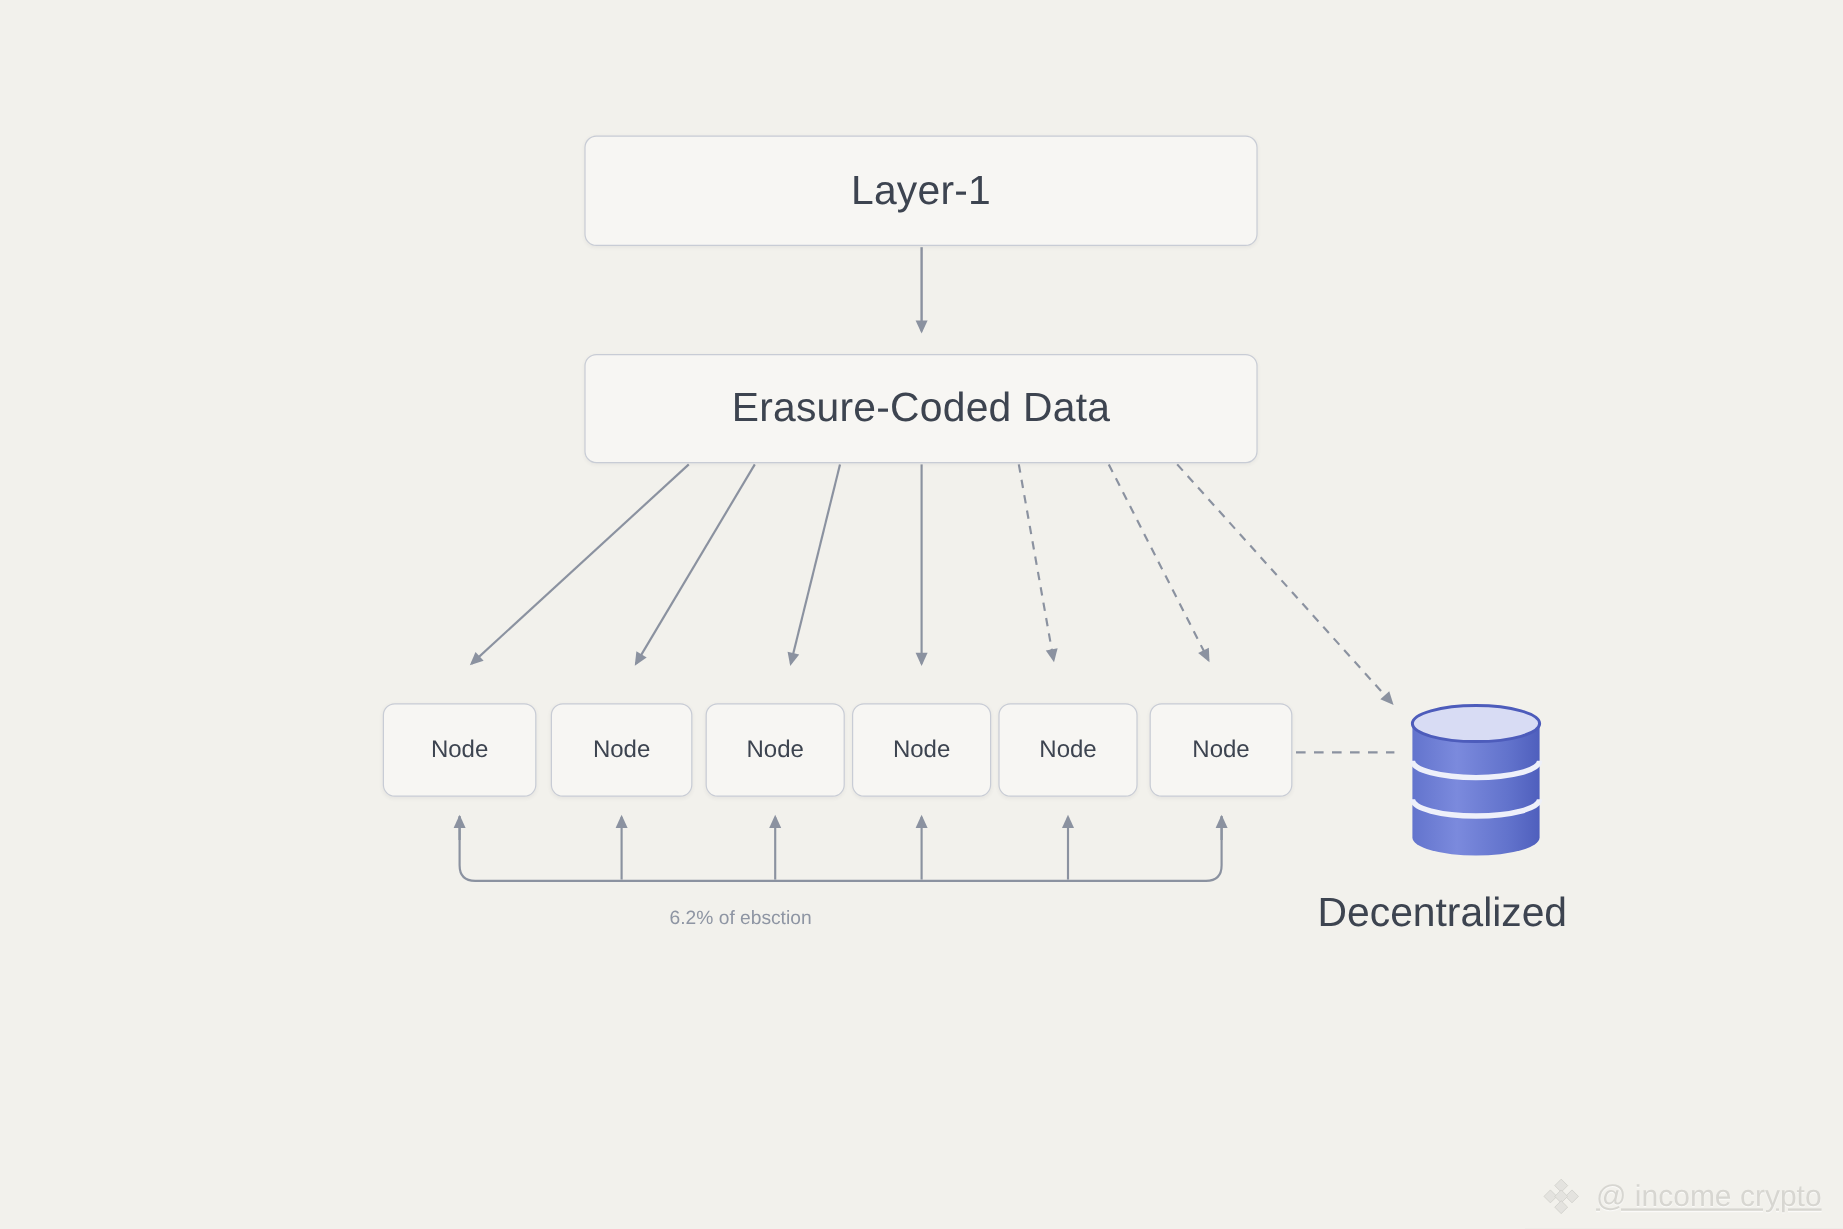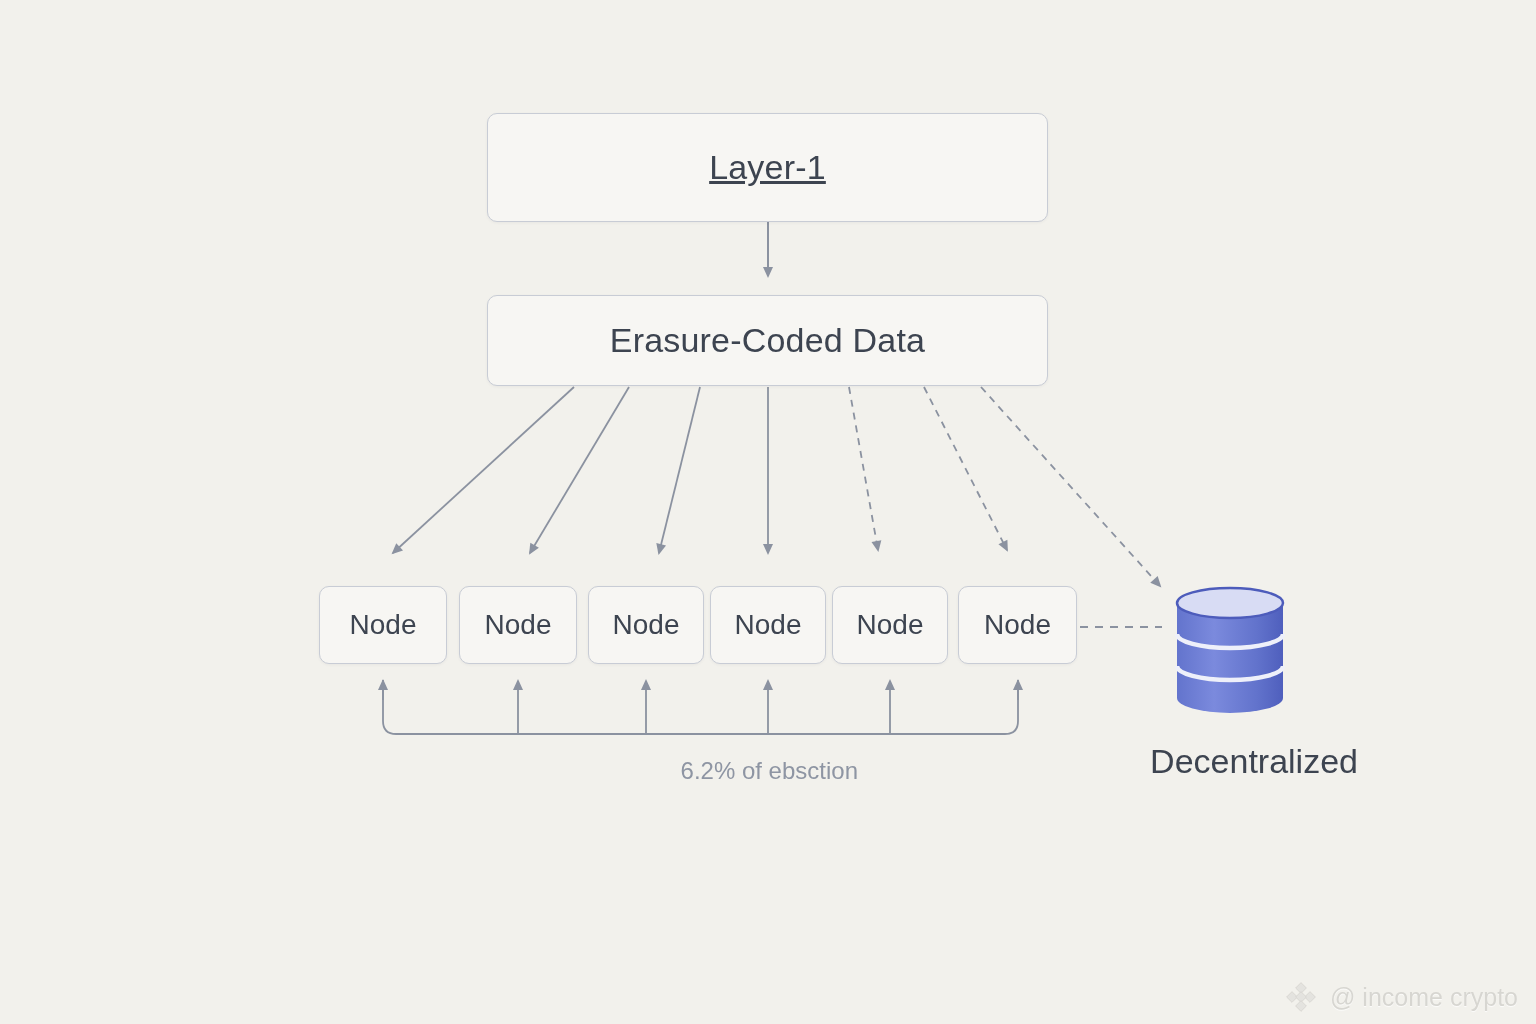--- a/index.html
+++ b/index.html
@@ -28,55 +28,56 @@
     border: 1.5px solid #c8ccd5;
     border-radius: 10px;
     box-shadow: 0 1px 3px rgba(60,68,80,0.06);
     display: flex;
     align-items: center;
     justify-content: center;
     color: #3d4450;
     box-sizing: border-box;
   }
   .box.big { font-size: 34px; letter-spacing: 0.2px; }
-  .box.node { font-size: 28px; }
+  .box.node { font-size: 20px; }
   .lbl-regular { font-weight: 400; }
   .lbl-bold { font-weight: 700; margin-left: 10px; }
   .annotation {
     position: absolute;
     left: 558px; top: 757px;
     width: 300px;
-    text-align: right;
-    font-size: 24px;
+    text-align: left;
+    font-size: 16px;
     color: #8e95a3;
   }
   .storage-label {
     position: absolute;
     left: 1098px; top: 740px;
     width: 260px;
-    text-align: right;
+    text-align: left;
     font-size: 34px;
     font-weight: 500;
     line-height: 1.28;
     color: #3d4450;
   }
   .storage-icon {
     position: absolute;
     left: 1175px; top: 586px;
   }
   .watermark {
     position: absolute;
     right: 18px; bottom: 12px;
     display: flex;
     align-items: center;
     gap: 14px;
     color: #d7d6d1;
     font-size: 25px;
     text-shadow: 0 1px 1px rgba(255,255,255,0.8);
     user-select: none;
+    text-decoration: underline;
   }
 </style>
 </head>
 <body>
 
 <div class="canvas">
 
   <svg class="arrow-layer" viewBox="0 0 1536 1024" xmlns="http://www.w3.org/2000/svg">
     <defs>
       <marker id="ah" markerUnits="userSpaceOnUse" markerWidth="14" markerHeight="14" refX="10" refY="6" orient="auto">
@@ -100,21 +101,21 @@
 
     <path d="M 383,680 L 383,721 Q 383,734 396,734 L 1005,734 Q 1018,734 1018,721 L 1018,680" fill="none" stroke="#8b92a0" stroke-width="1.8"></path>
     <line x1="383" y1="700" x2="383" y2="681" stroke="#8b92a0" stroke-width="1.8" marker-end="url(#ah)"></line>
     <line x1="518" y1="733" x2="518" y2="681" stroke="#8b92a0" stroke-width="1.8" marker-end="url(#ah)"></line>
     <line x1="646" y1="733" x2="646" y2="681" stroke="#8b92a0" stroke-width="1.8" marker-end="url(#ah)"></line>
     <line x1="768" y1="733" x2="768" y2="681" stroke="#8b92a0" stroke-width="1.8" marker-end="url(#ah)"></line>
     <line x1="890" y1="733" x2="890" y2="681" stroke="#8b92a0" stroke-width="1.8" marker-end="url(#ah)"></line>
     <line x1="1018" y1="700" x2="1018" y2="681" stroke="#8b92a0" stroke-width="1.8" marker-end="url(#ah)"></line>
   </svg>
 
-  <div class="box big" style="left:487px; top:113px; width:561px; height:109px;text-decoration:underline;">
+  <div class="box big" style="left:487px; top:113px; width:561px; height:92px;">
     <span class="lbl-regular">Layer-1</span>
   </div>
 
   <div class="box big" style="left:487px; top:295px; width:561px; height:91px;">
     <span class="lbl-regular">Erasure-Coded Data</span>
   </div>
 
   <div class="box node" style="left:319px; top:586px; width:128px; height:78px;">
       <span>Node</span>
     </div>

